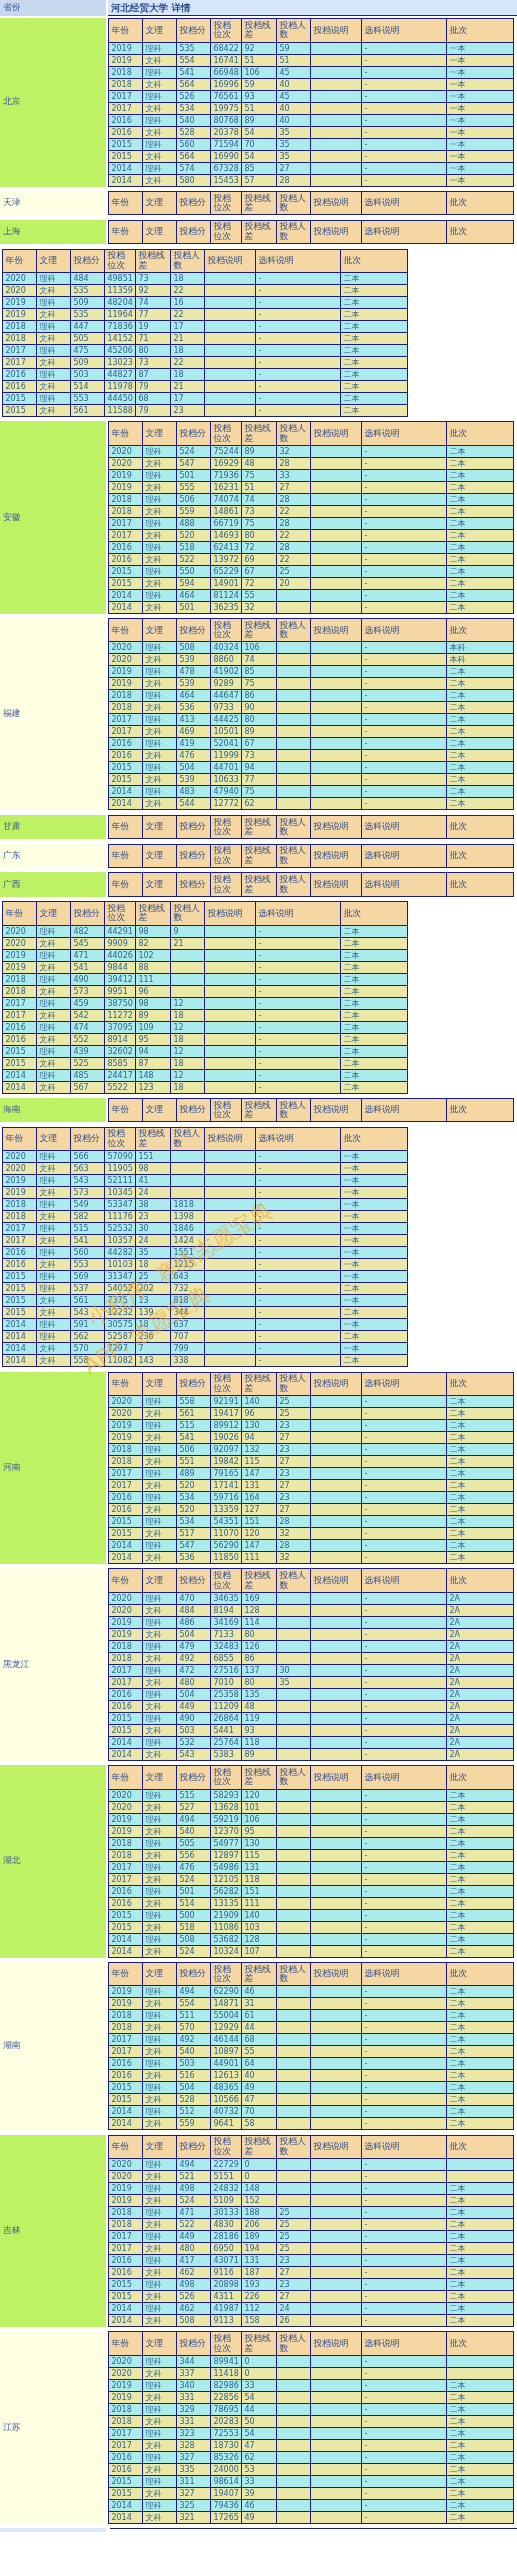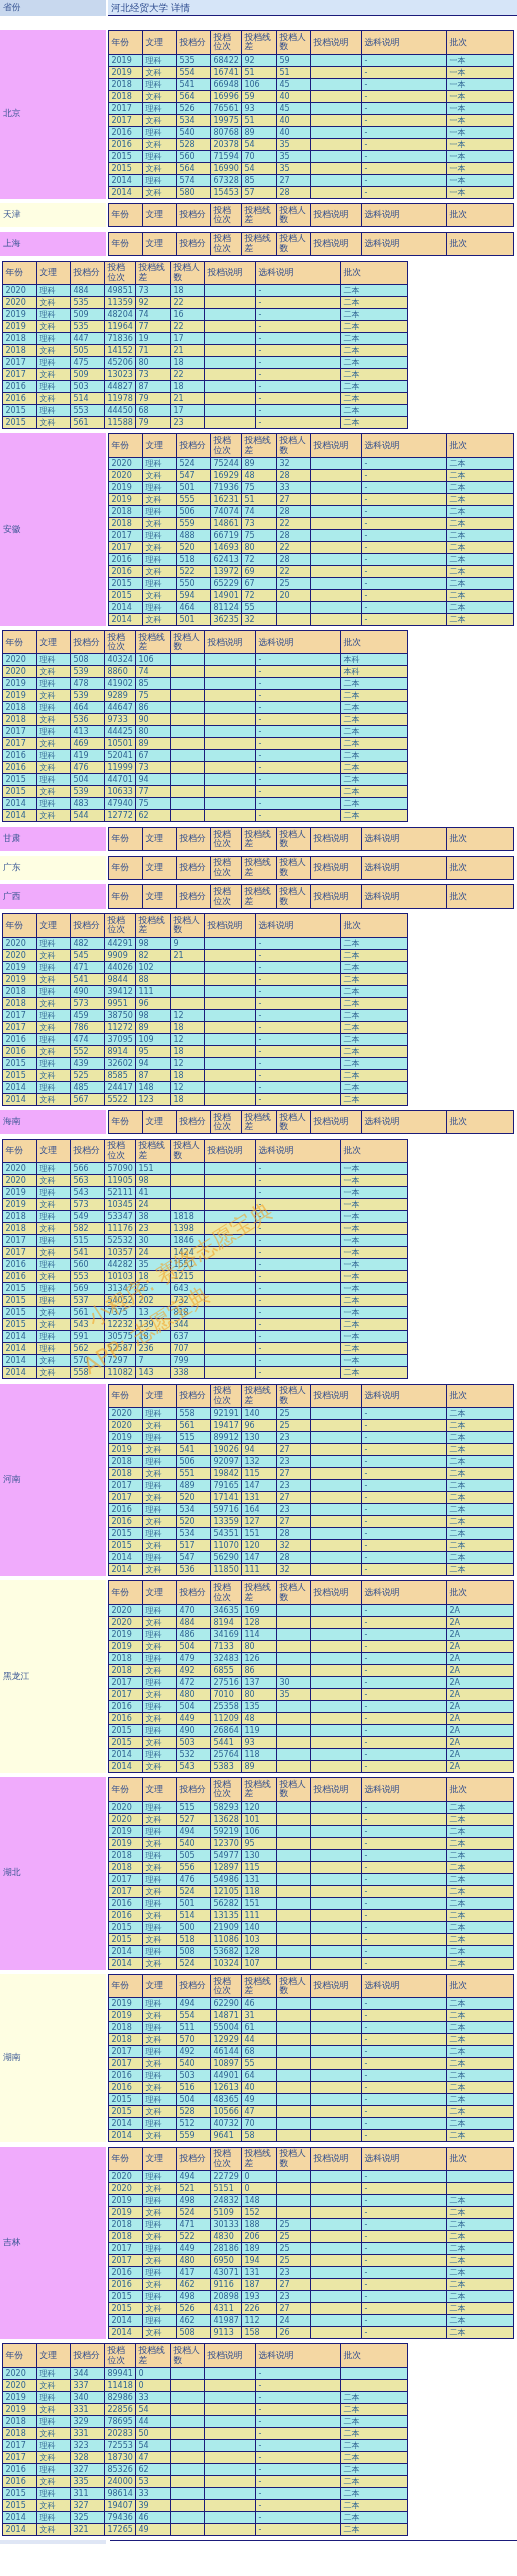--- a/index.html
+++ b/index.html
@@ -1,26 +1,26 @@
 <!DOCTYPE html>
 <html style="font-size:11.7px"><head>
 <meta charset="utf-8">
 <style>
   html,body{margin:0;padding:0;background:#fff;}
   body{width:517px;font-family:"DejaVu Sans",sans-serif;position:relative;}
-  .topbar{display:flex;margin-bottom:14px;}
+  .topbar{display:flex;margin-bottom:2px;}
   .topbar .prov-head{flex:0 0 106px;background:#C8D8EE;color:#3A5794;font-size:8.8px;
     padding:2.2px 2.9px 1.5px 2.9px;box-sizing:border-box;}
   .topbar .gap{flex:0 0 2.2px;background:#fff;}
   .topbar .title{flex:1;background:#D6E5F8;color:#2D4B8E;font-size:9.5px;
-    padding:1.5px 2.9px 0.7px 2.9px;border-bottom:1.5px solid #1B1B7A;box-sizing:border-box;}
+    padding:1.5px 2.9px 0.7px 2.9px;border-bottom:1.5px solid #1B1B7A;box-sizing:border-box;font-weight:bold;}
   .section{display:flex;margin-bottom:4.4px;align-items:stretch;}
   .label{flex:0 0 106px;box-sizing:border-box;padding:2.2px 2.9px;font-size:8.8px;color:#3A5794;
     display:flex;align-items:center;}
-  .label.blue{background:#f0abfc;}
+  .label.blue{background:#bef264;}
   .label.yellow{background:#FEFEE2;}
   table{border-collapse:collapse;table-layout:fixed;width:406px;margin-left:2.2px;
     border:1.5px solid #1B1B7A;}
   th,td{border:0.7px solid #1B1B7A;font-size:8px;padding:0 2.2px;overflow:hidden;
     box-sizing:border-box;vertical-align:middle;}
   th{background:#F4D7A3;color:#2D4B8E;font-weight:normal;text-align:left;height:23.4px;
     line-height:9.5px;font-size:8.8px;white-space:normal;word-break:break-all;}
   td{height:11px;line-height:11px;color:#2F6594;white-space:nowrap;text-align:left;}
   tr.cyan td{background:#ACEBEB;}
   tr.khaki td{background:#EBE7A6;}
@@ -607,20 +607,21 @@
             <td>32</td>
             <td></td>
             <td></td>
             <td>-</td>
             <td>二本</td>
           </tr>
         </tbody>
       </table>
     </div>
     <div class="section">
+      <div class="label yellow">福建</div>
       <table>
         <colgroup>
           <col style="width: 34px;">
           <col style="width: 34px;">
           <col style="width: 34px;">
           <col style="width: 31px;">
           <col style="width: 35px;">
           <col style="width: 34px;">
           <col style="width: 51px;">
           <col style="width: 85px;">
@@ -987,21 +988,21 @@
             <td>38750</td>
             <td>98</td>
             <td>12</td>
             <td></td>
             <td>-</td>
             <td>二本</td>
           </tr>
           <tr class="khaki">
             <td>2017</td>
             <td>文科</td>
-            <td>786</td>
+            <td>542</td>
             <td>11272</td>
             <td>89</td>
             <td>18</td>
             <td></td>
             <td>-</td>
             <td>二本</td>
           </tr>
           <tr class="cyan">
             <td>2016</td>
             <td>理科</td>
@@ -2226,20 +2227,21 @@
             <td>158</td>
             <td>26</td>
             <td></td>
             <td>-</td>
             <td>二本</td>
           </tr>
         </tbody>
       </table>
     </div>
     <div class="section">
+      <div class="label yellow">江苏</div>
       <table>
         <colgroup>
           <col style="width: 34px;">
           <col style="width: 34px;">
           <col style="width: 34px;">
           <col style="width: 31px;">
           <col style="width: 35px;">
           <col style="width: 34px;">
           <col style="width: 51px;">
           <col style="width: 85px;">

